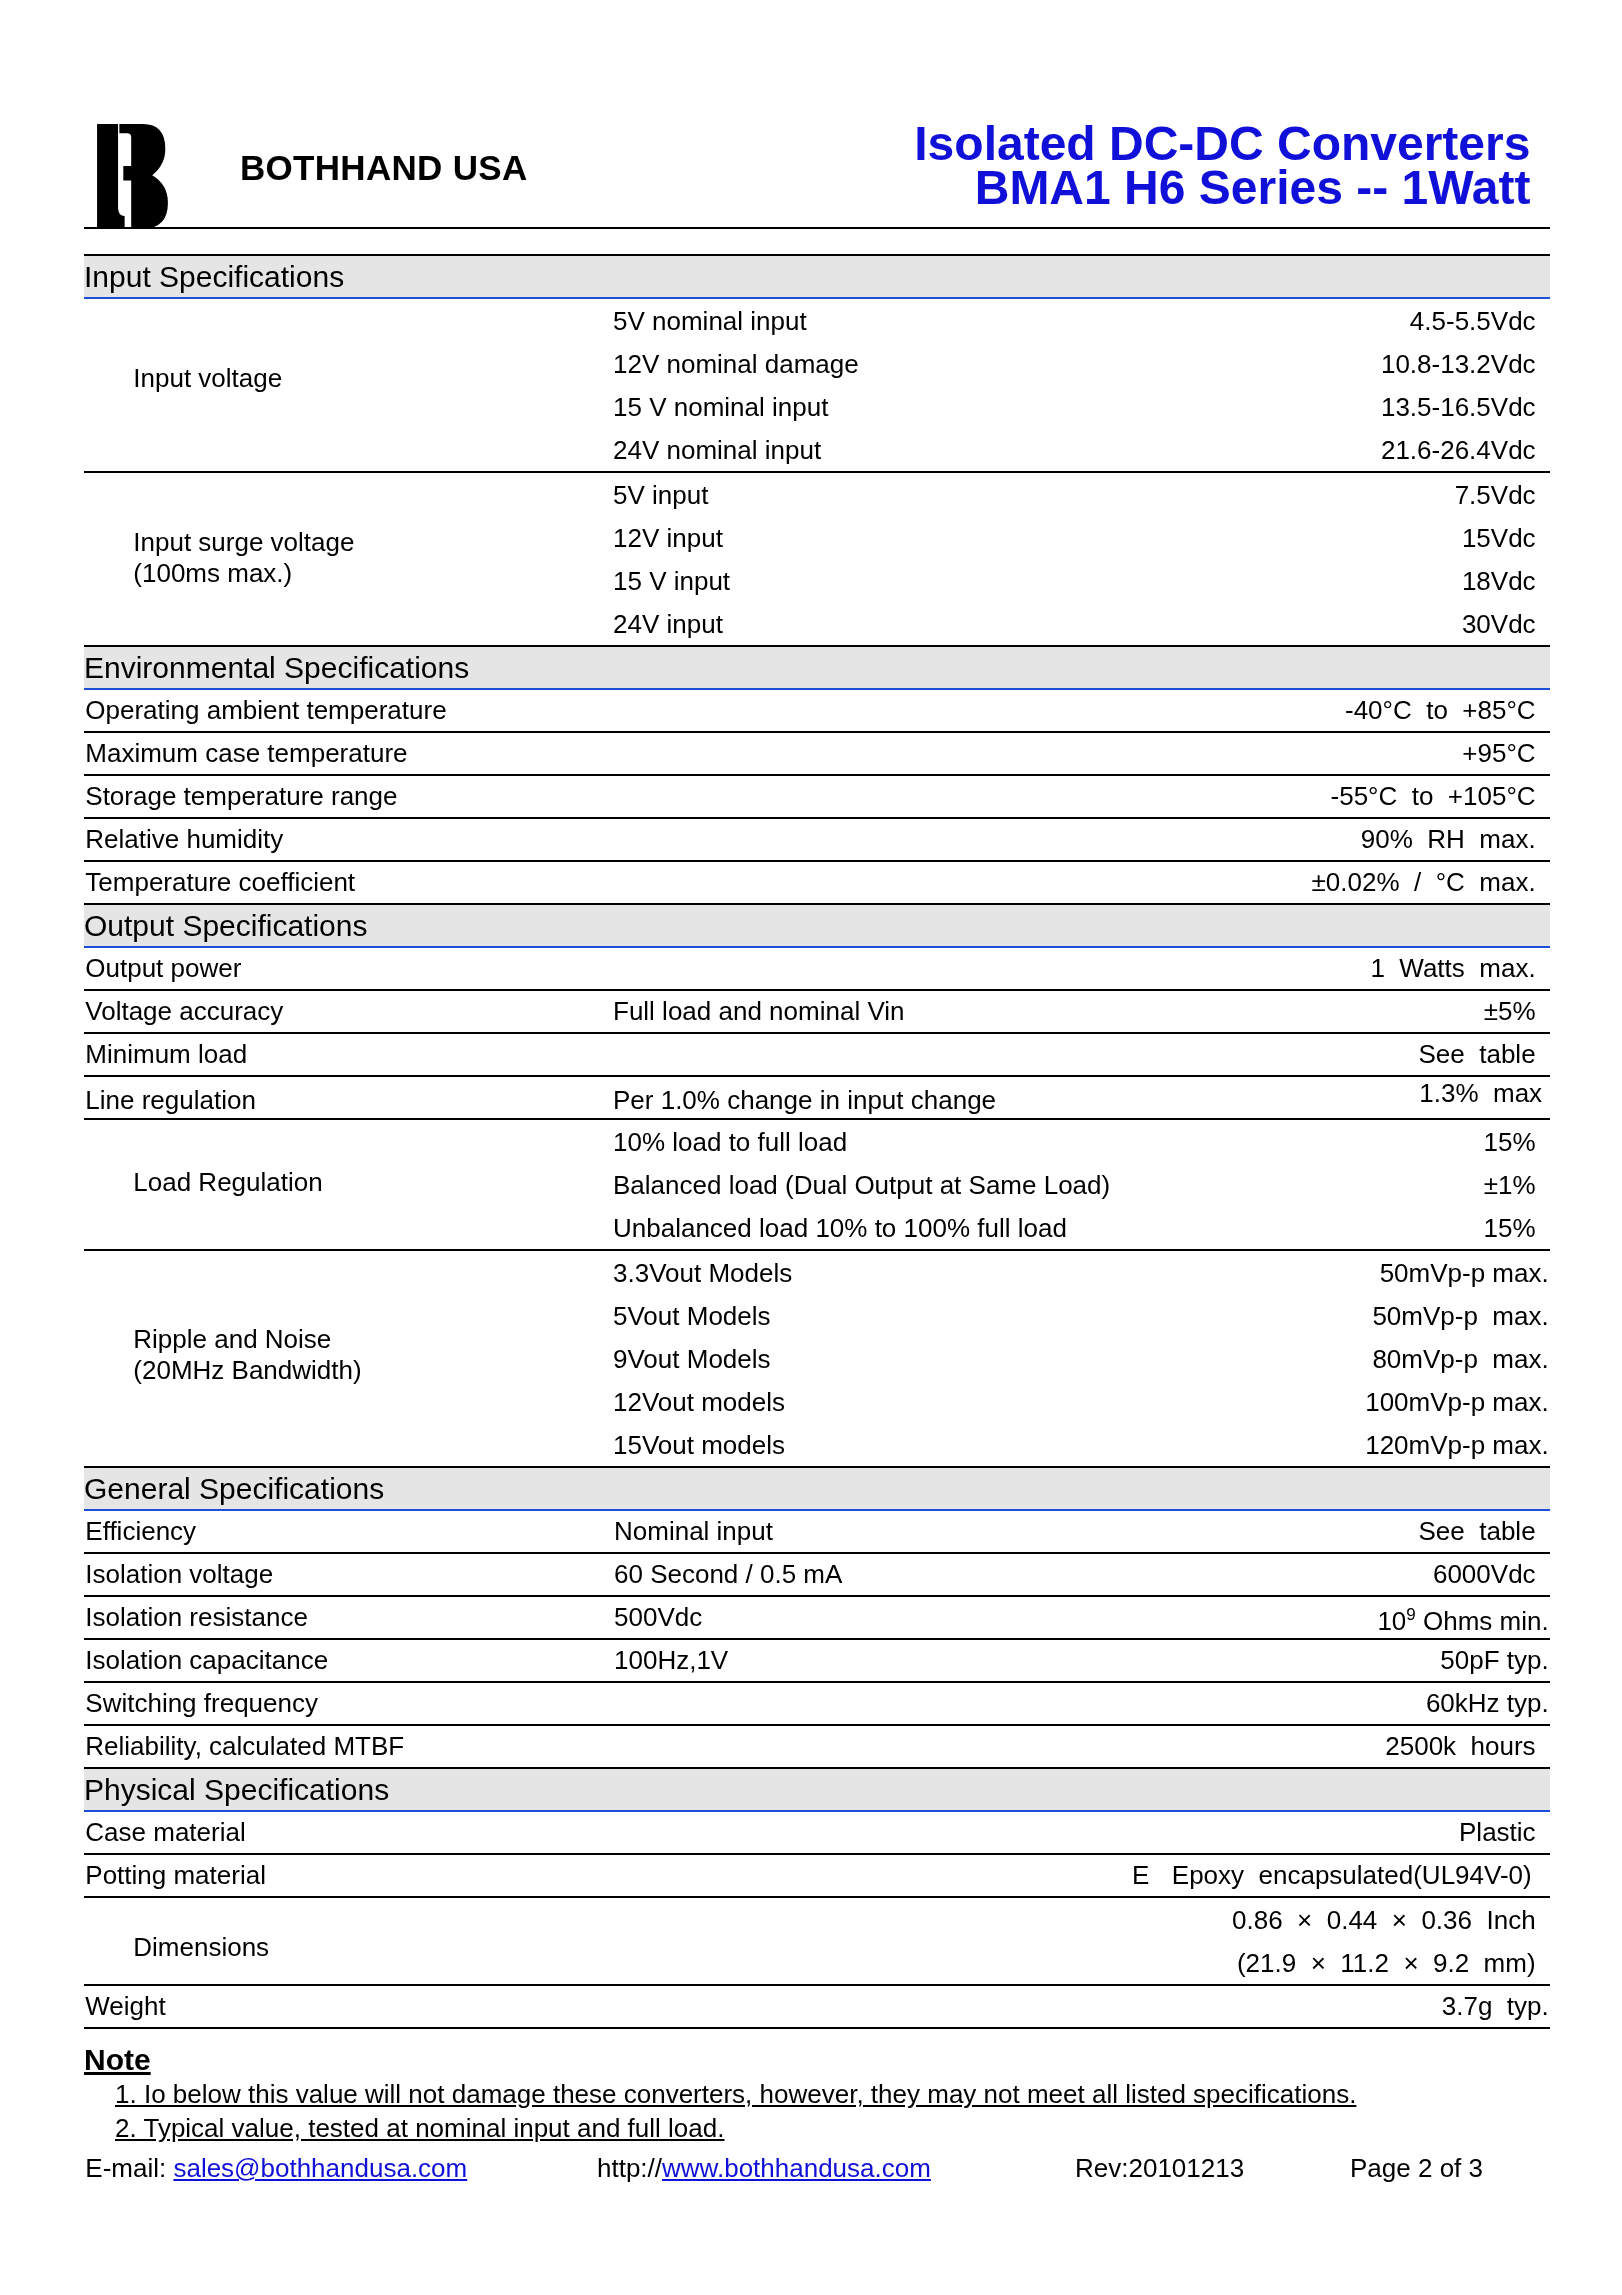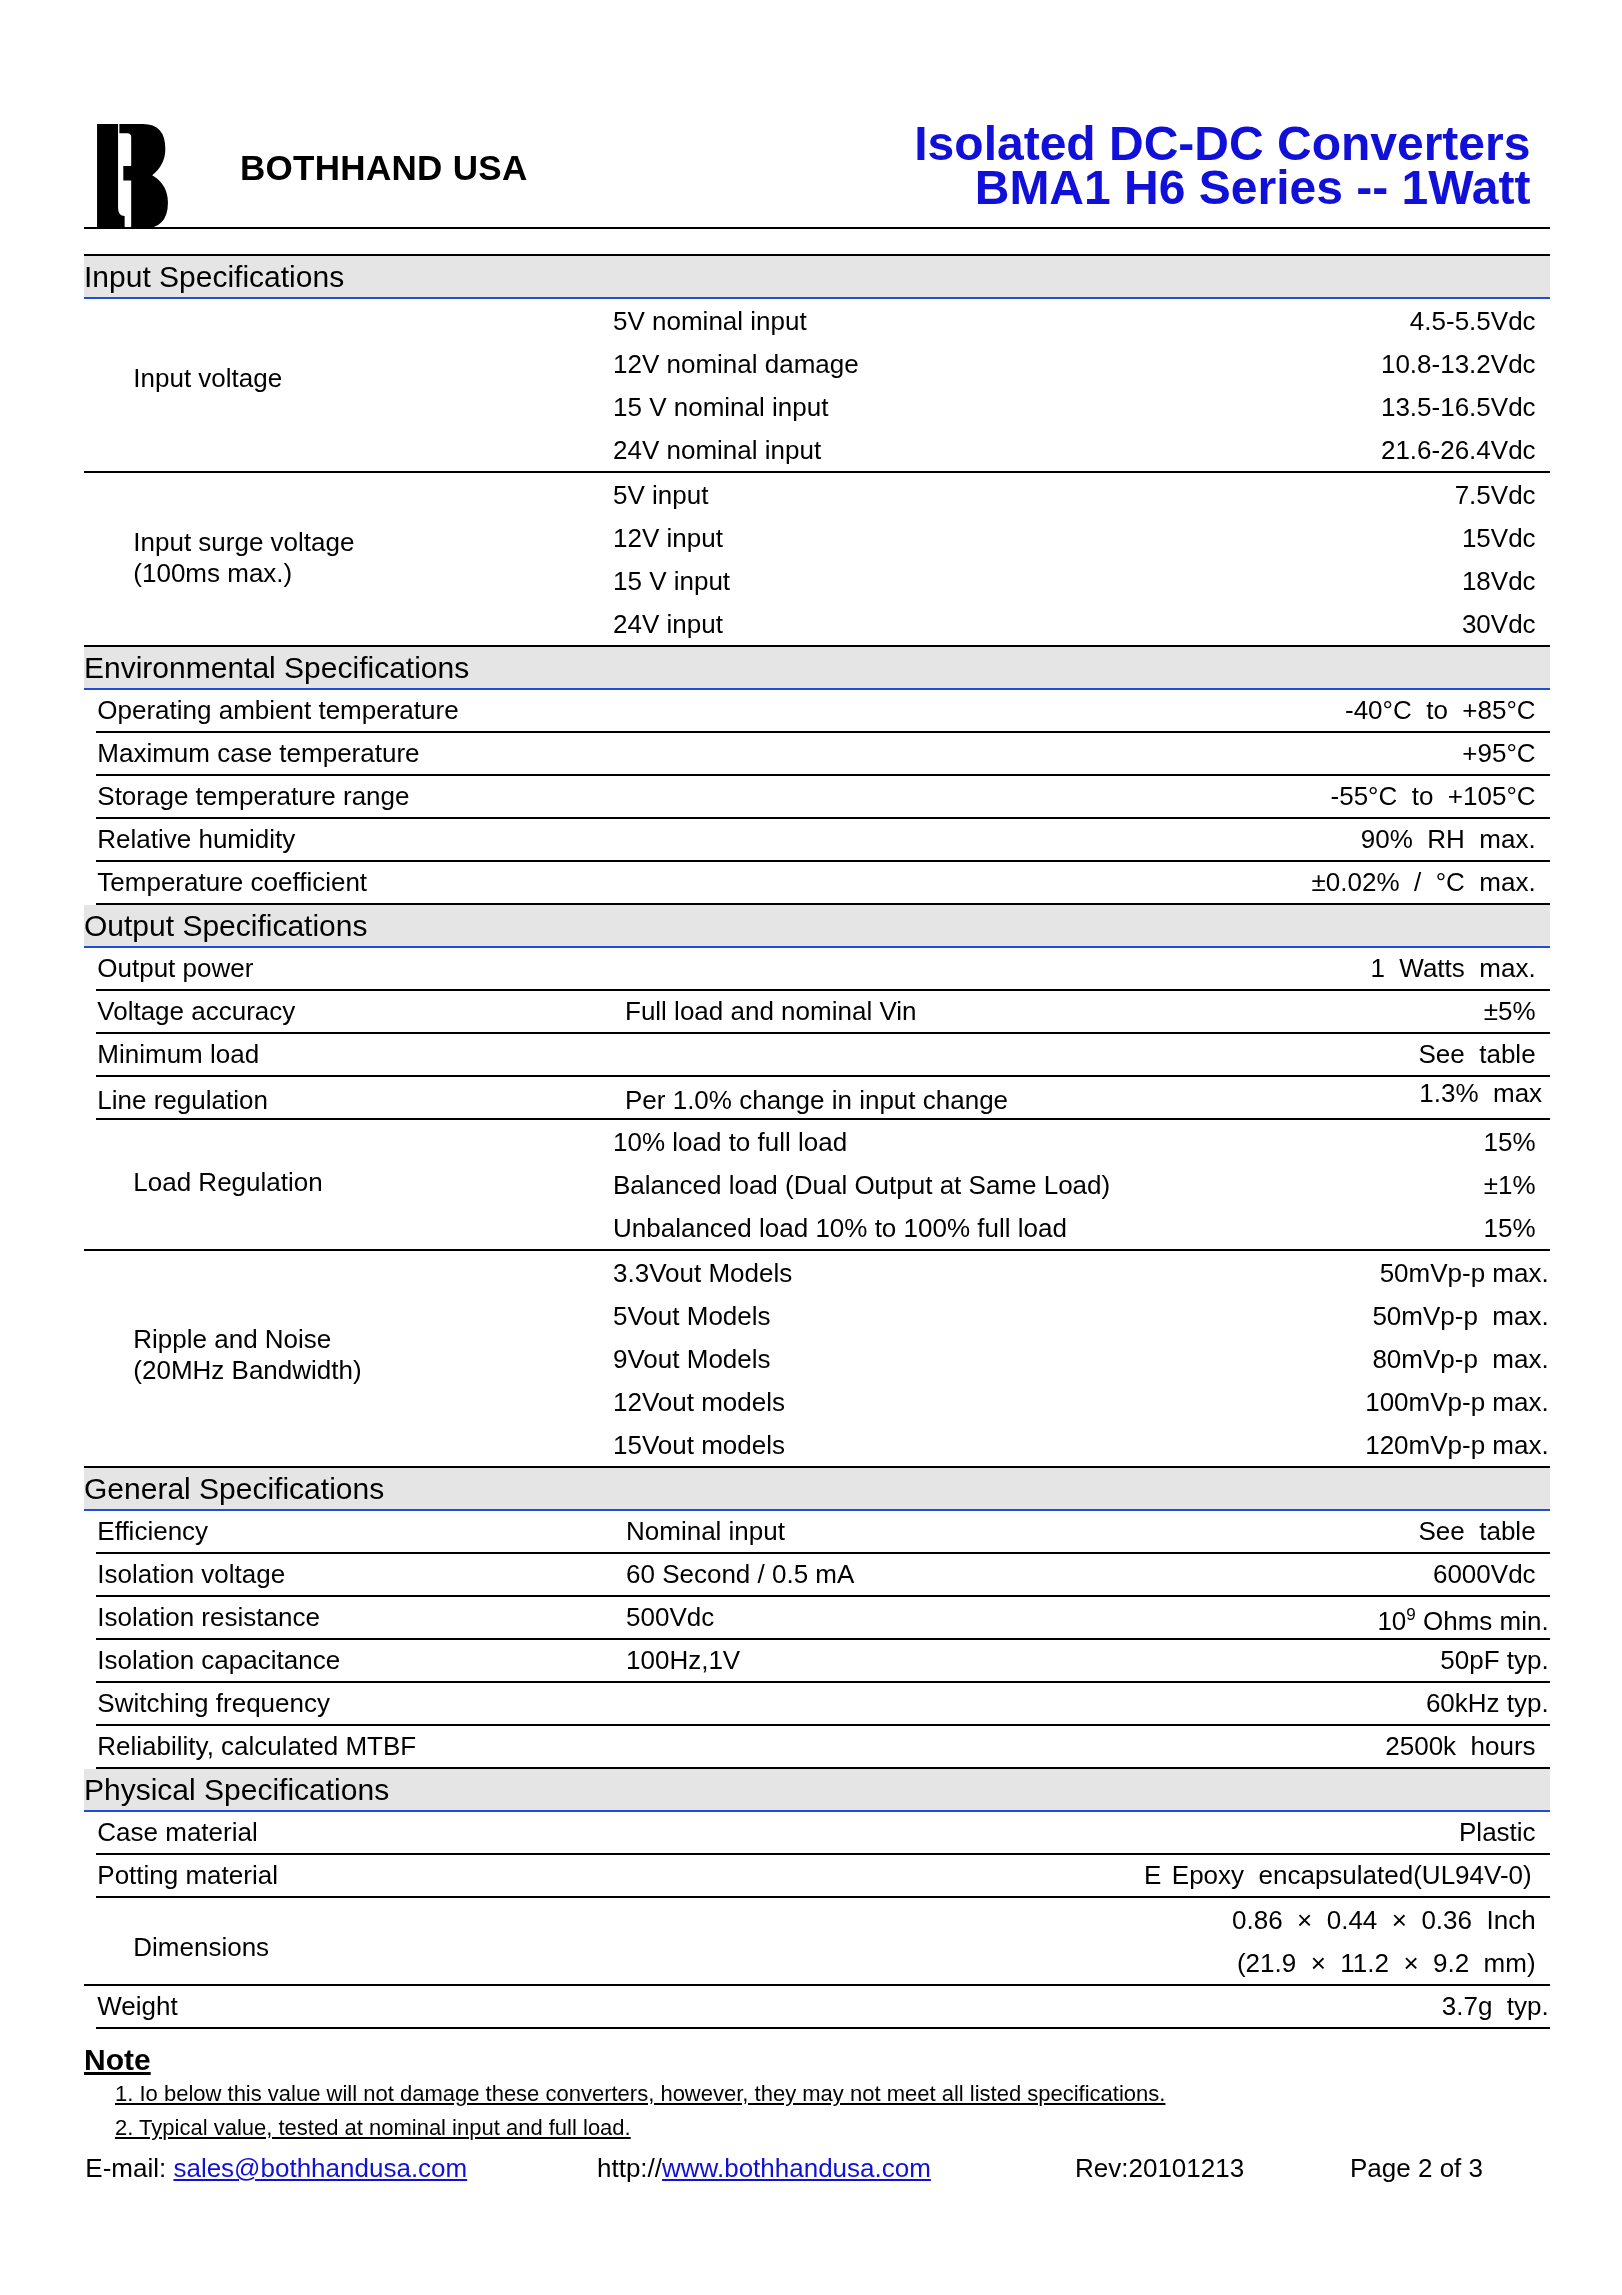--- a/index.html
+++ b/index.html
@@ -13,31 +13,31 @@
   .header-rule { position:absolute; left:84px; top:227px; width:1466px; height:2px; background:#000; }
 
   .specs { position:absolute; left:84px; top:254px; width:1466px; }
   .section-head { background:#e5e5e5; height:41px; border-top:2px solid #000; border-bottom:2px solid #1d4ed8;
                   font-size:30px; line-height:41px; padding-left:0; box-sizing:content-box; }
   .row { position:relative; border-bottom:2px solid #000; font-size:26px; }
   .row .label { position:absolute; left:1.3px; }
   .row .cond { position:absolute; left:529px; }
   .row .val { position:absolute; right:14.4px; text-align:left; white-space:pre; }
   .row .val.wide { right:1.3px; }
-  .single { height:41px;margin-left:12px; }
+  .single { height:41px; }
   .single .label, .single .cond, .single .val { top:5.2px; }
   .multi .line { position:relative; height:43px; }
   .multi .line .cond, .multi .line .val { top:6.5px; }
   .multi .label { line-height:31px;margin-left:48px; }
   .mid { position:absolute; left:1048px; top:5.2px; }
   sup { font-size:17px; vertical-align:super; line-height:0; }
 
   .note { position:absolute; left:84px; top:2043px; width:1466px;text-decoration:underline; }
   .note-title { font-size:30px; font-weight:bold; }
-  .note-item { font-size:22px; padding-left:31px; line-height:34px; }
+  .note-item { font-size:26px; padding-left:31px; line-height:34px; }
 
   .footer { position:absolute; left:84px; top:2153px; width:1466px; font-size:26px; }
   .footer span { position:absolute; top:0; white-space:nowrap; }
   .link { color:#1010d8; text-decoration:underline; }
 </style>
 </head>
 <body>
 
 <div class="header">
   <svg class="logo" viewBox="0 0 108 160">

